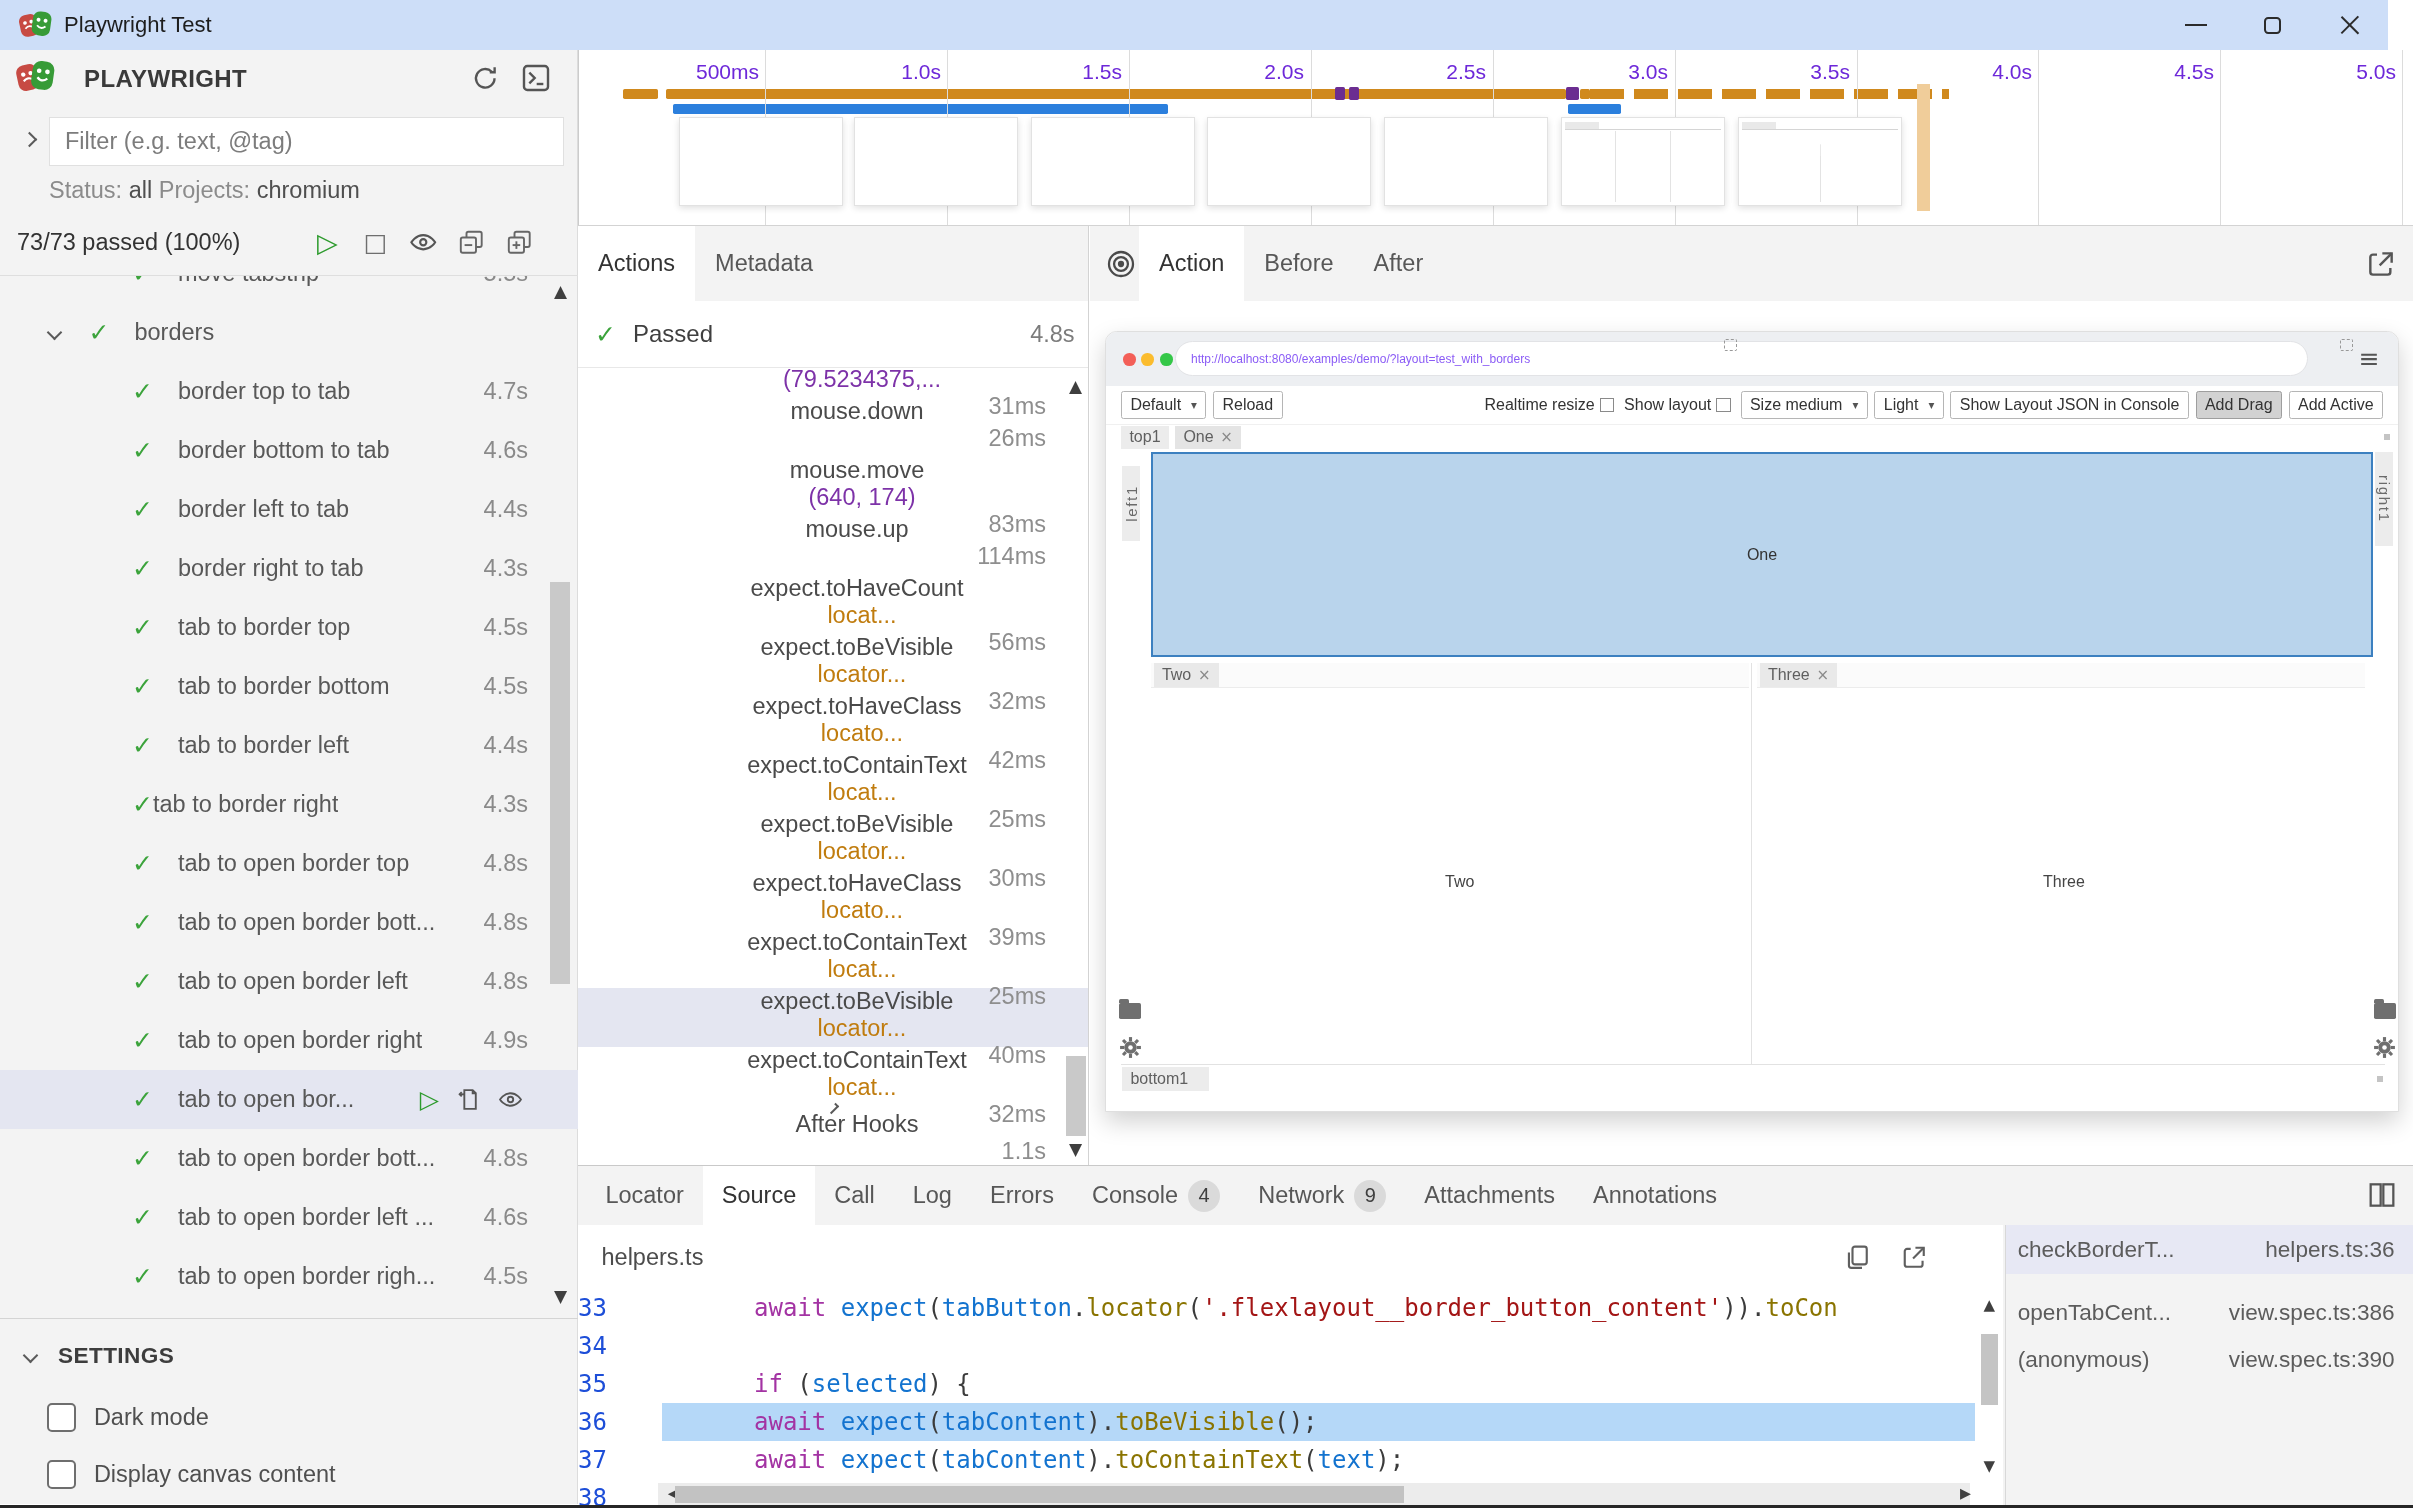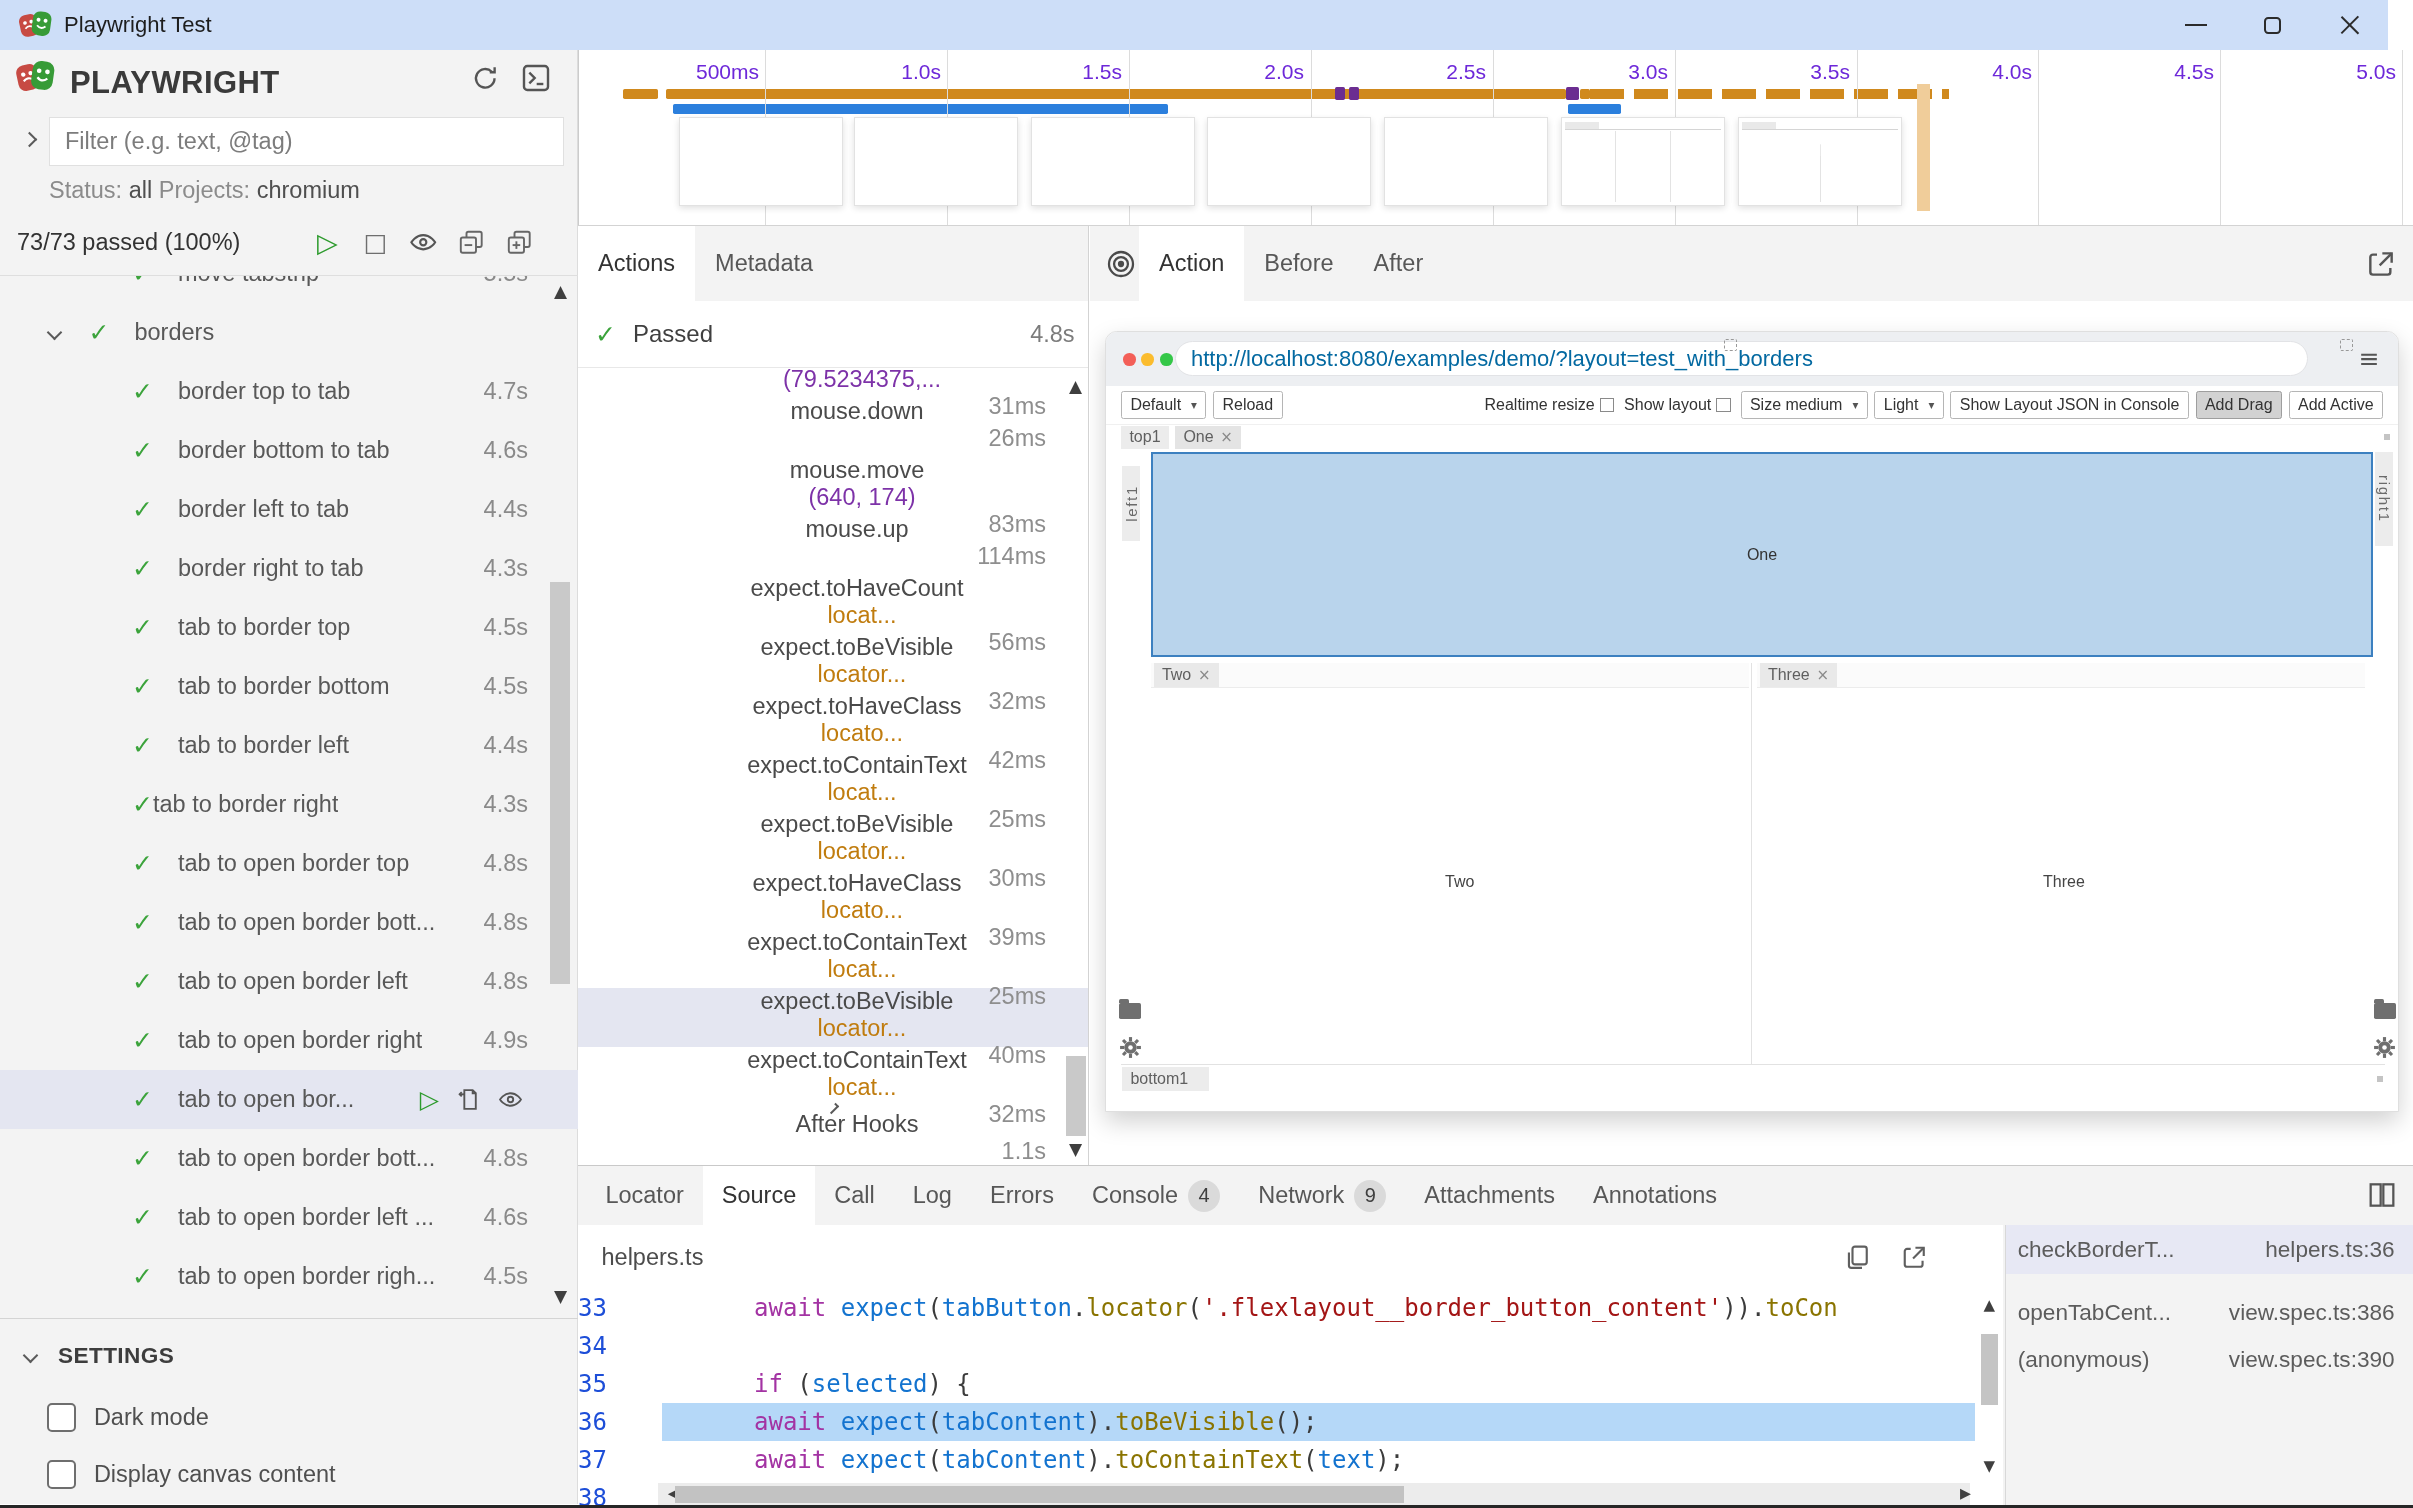--- a/index.html
+++ b/index.html
@@ -23,21 +23,21 @@
   .win-close-glyph { width:25px; height:25px; position:relative; }
   .win-close-glyph::before,.win-close-glyph::after { content:''; position:absolute; left:0.8px; top:11px; width:23.5px; height:2.2px; background:#2b2b2b; }
   .win-close-glyph::before { transform:rotate(45deg); }
   .win-close-glyph::after  { transform:rotate(-45deg); }
 
   
   .sidebar { left:0; top:50px; width:578px; height:1454px; background:#f3f3f3;
              border-right:0.8px solid #dcdcdc; }
   .sb-header { position:absolute; left:0; top:0; width:100%; height:59px; }
   .sb-header .logo { position:absolute; left:15px; top:6.7px; width:40px; height:40px; }
-  .sb-app { position:absolute; left:70px; top:15px; font-size:31px; font-weight:bold; letter-spacing:0.4px; color:#3a3a3a; }
+  .sb-app { position:absolute; left:84px; top:15px; font-size:24px; font-weight:bold; letter-spacing:0.4px; color:#3a3a3a; }
   .icon-btn { display:flex; align-items:center; justify-content:center; }
   .sb-refresh { position:absolute; left:466px; top:8.4px; width:39px; height:39px; }
   .sb-terminal { position:absolute; left:516px; top:8.4px; width:39px; height:39px; }
 
   .chev { display:inline-block; width:11px; height:11px; border-right:2.5px solid #5a5a5a; border-bottom:2.5px solid #5a5a5a; }
   .chev-right { transform:rotate(-45deg); }
   .chev-down  { transform:rotate(45deg); }
 
   .sb-filter-chev { position:absolute; left:23.5px; top:84px; }
   .sb-filter { position:absolute; left:49px; top:67px; width:515px; height:49px;
@@ -122,21 +122,21 @@
   .sp-ext { position:absolute; right:17px; top:22px; width:32px; height:32px; }
   .sp-tabs .tab-row { margin-left:49px; height:75px; }
 
   .browser { position:absolute; left:15px; top:105px; width:1294px; height:781px; background:#fff;
              border:0.8px solid #dfdfdf; border-radius:11.7px 11.7px 0 0;
              box-shadow:0 10px 25px rgba(0,0,0,.18); }
   .chrome { position:absolute; left:0; top:0; width:100%; height:54px; background:#edeff2; border-radius:11px 11px 0 0; }
   .dot { position:absolute; top:21px; width:12.6px; height:12.6px; border-radius:50%; }
   .url-pill { position:absolute; left:69px; top:9.2px; width:1133px; height:35px; background:#fff;
               border:0.8px solid #e2e3e6; border-radius:17.6px; display:flex; align-items:center;
-              padding-left:15px; font-size:22px; color:#0369a1; }
+              padding-left:15px; font-size:12px; color:#8b5cf6; }
   .hamburger { position:absolute; right:18.4px; top:11.7px; font-size:25px; color:#555; font-family:"DejaVu Sans",sans-serif; }
 
   .page-toolbar { position:absolute; left:0; top:54px; width:100%; height:39px; background:#fff;
                   display:flex; align-items:center; font-size:16px; color:#333; border-bottom:0.8px solid #f0f0f0; }
   .pt-select, .pt-btn { height:28.5px; border:0.8px solid #b5b5b5; border-radius:2.5px; background:#fff;
                   display:flex; align-items:center; padding:0 8.4px; margin-right:6.7px; white-space:nowrap; }
   .pt-select .caret { margin-left:10px; font-size:11.7px; color:#555; font-family:"DejaVu Sans",sans-serif; }
   .pt-btn.pressed { background:#d2d2d2; border-color:#9e9e9e; }
   .pt-label { margin-right:5px; color:#333; white-space:nowrap; }
   .pt-check { width:14.3px; height:14.3px; border:0.8px solid #8a8a8a; background:#fff; margin-right:10px; flex:0 0 auto; }

